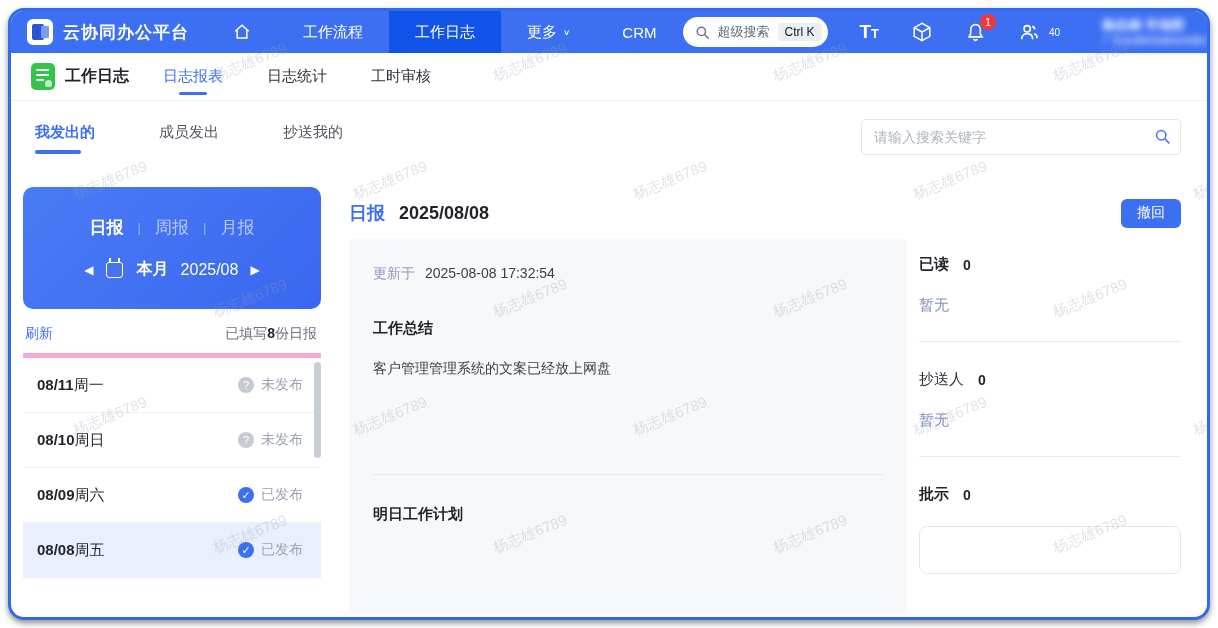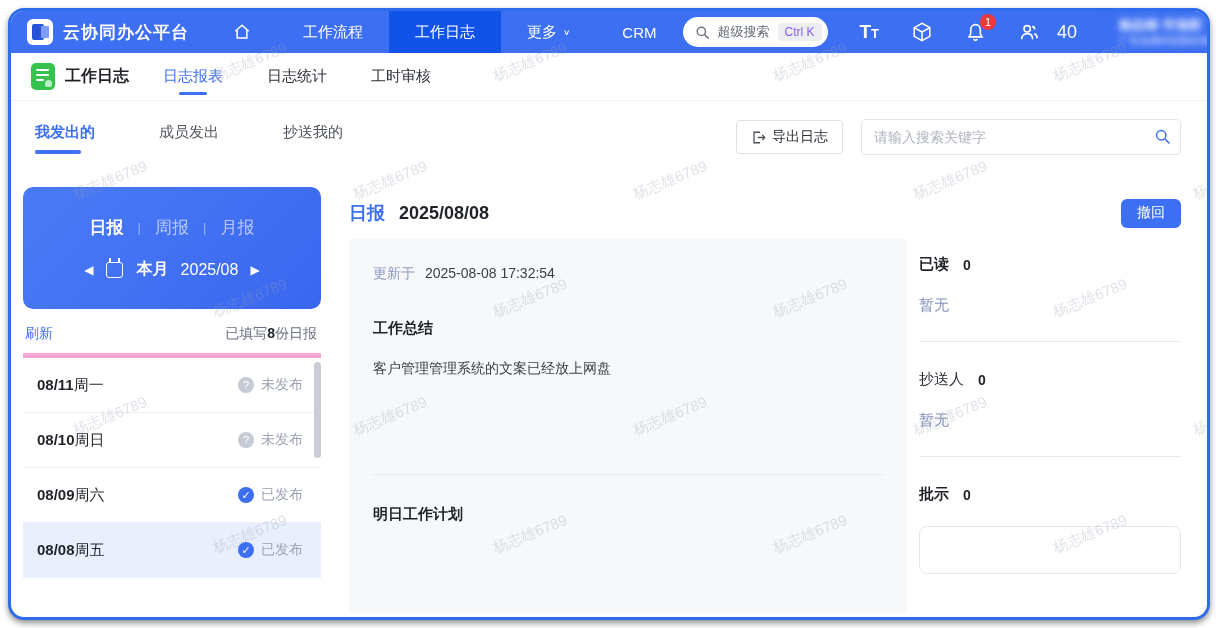--- a/index.html
+++ b/index.html
@@ -20,26 +20,26 @@
   .logo-box::after { content:""; position:absolute; right:4px; top:7px; width:8px; height:12px; background:#7d9bf5; border-radius:1px; }
   .brand-title { font-size:17px; font-weight:bold; letter-spacing:1px; white-space:nowrap; }
   .topnav { display:flex; align-items:stretch; }
   .topnav-item { display:flex; align-items:center; padding:0 26px; font-size:15px; color:#ffffff; cursor:pointer; white-space:nowrap; }
   .topnav-item.active { background:#1153e8; }
   .home-ico { width:18px; height:18px; }
   .chev { font-size:10px; margin-left:6px; transform:scaleY(0.8); }
   .top-right { margin-left:auto; display:flex; align-items:center; gap:32px; padding-right:17px; }
   .search-pill { display:flex; align-items:center; gap:8px; background:#fff; border-radius:16px; height:30px; padding:0 6px 0 12px; min-width:140px; }
   .search-pill .ph { color:#5f6672; font-size:13px; white-space:nowrap; }
-  .kbd { background:#eceef2; color:#8b5cf6; border-radius:4px; font-size:12px; padding:2px 7px; white-space:nowrap; }
+  .kbd { background:#eceef2; color:#0f172a; border-radius:4px; font-size:12px; padding:2px 7px; white-space:nowrap; }
   .tico { position:relative; display:flex; align-items:center; color:#fff; }
   .tt-glyph { font-size:19px; font-weight:bold; letter-spacing:0; }
   .tt-glyph small { font-size:13px; font-weight:bold; }
   .badge { position:absolute; top:-8px; right:-10px; background:#f0383c; color:#fff; min-width:16px; height:16px; border-radius:8px; font-size:11px; display:flex; align-items:center; justify-content:center; padding:0 4px; }
-  .ppl-count { font-size:18px; margin-left:17px; }
+  .ppl-count { font-size:10px; margin-left:9px; }
   .userblk { background:#3d6ff2; padding:2px 14px 2px 10px; line-height:1.3; filter:blur(3px); opacity:.95; max-width:150px; }
   .userblk .u1 { font-size:13px; font-weight:bold; white-space:nowrap; }
   .userblk .u2 { font-size:10px; white-space:nowrap; }
   
   .modbar { height:48px; background:#fff; border-bottom:1px solid #f0f1f4; display:flex; align-items:center; padding:0 20px; gap:34px; }
   .mod-title { display:flex; align-items:center; gap:10px; }
   .doc-ico { width:24px; height:27px; background:#35c24d; border-radius:5px; position:relative; }
   .doc-ico i { position:absolute; left:5px; height:2px; background:#fff; border-radius:1px; }
   .doc-ico i:nth-child(1){ top:6px; width:13px; }
   .doc-ico i:nth-child(2){ top:11px; width:13px; }
@@ -197,27 +197,20 @@
     </div>
   </div>
 
   <div class="filter-row">
     <div class="ftabs">
       <span class="ftab active">我发出的</span>
       <span class="ftab">成员发出</span>
       <span class="ftab">抄送我的</span>
     </div>
     <div class="factions">
-      <button class="export-btn">
-        <svg width="15" height="15" viewBox="0 0 20 20" fill="none" stroke="#4a4f57" stroke-width="1.7">
-            <path d="M12 3 H4 V17 H12"></path>
-            <path d="M9 10 H18 M15 6.5 L18.3 10 L15 13.5"></path>
-          </svg>
-        <span>导出日志</span>
-      </button>
       <div class="fsearch">
         <input type="text" placeholder="请输入搜索关键字" style="">
         <svg class="mag" width="17" height="17" viewBox="0 0 20 20">
             <circle cx="8.5" cy="8.5" r="5.5" fill="none" stroke="#3d6ff2" stroke-width="1.8"></circle>
             <line x1="13" y1="13" x2="17.5" y2="17.5" stroke="#3d6ff2" stroke-width="1.8" stroke-linecap="round"></line>
           </svg>
       </div>
     </div>
   </div>
 

